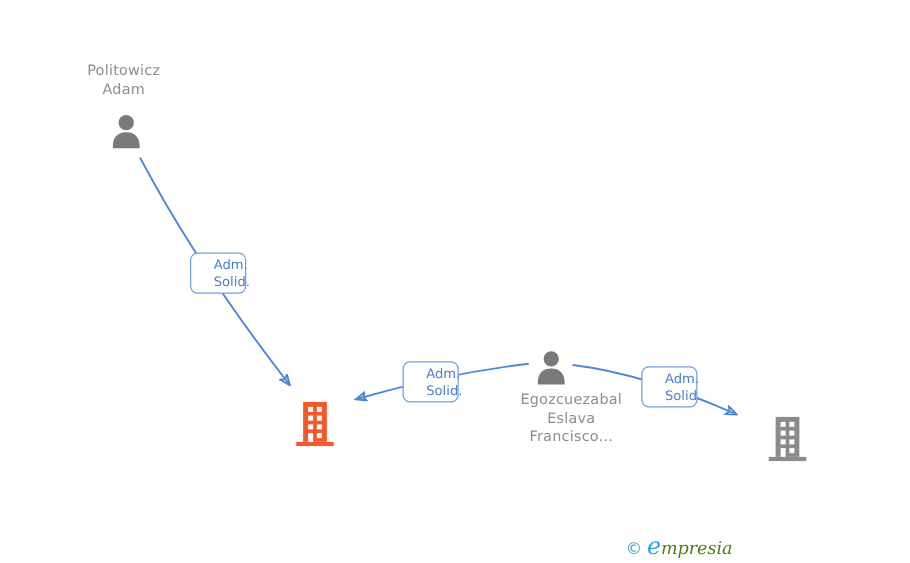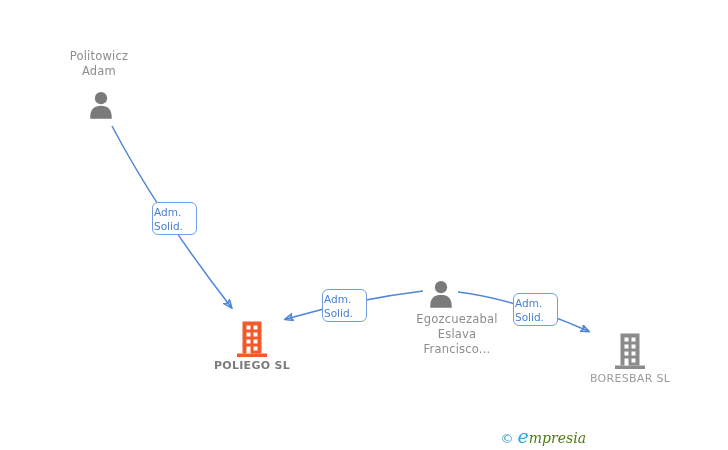--- a/index.html
+++ b/index.html
@@ -9,21 +9,21 @@
   .edges-layer{position:absolute;left:0;top:0;width:728px;height:450px;}
   .edges-layer path{fill:none;stroke:#4e86d8;stroke-width:1.5;}
   .abs{position:absolute;}
   .pre{white-space:pre-line;}
   .person-name{width:120px;text-align:center;font-size:11.5px;line-height:15px;
        color:#8d8d8d;letter-spacing:.2px;}
   .company-name{width:120px;text-align:center;letter-spacing:.3px;}
   .company-name.primary{font-size:11px;font-weight:bold;color:#7b7b7b;}
   .company-name.secondary{font-size:11px;font-weight:normal;color:#9c9c9c;}
   .edge-label{box-sizing:border-box;width:45px;height:33px;background:#ffffff;
-       border:1.5px solid #6f9fe0;border-radius:6px;padding:2px 2px 2px 1px;
+       border:1.5px solid #6f9fe0;border-radius:6px;padding:2px 2px 2px 18px;
        font-size:10.5px;line-height:14px;color:#4a7fd0;}
   .watermark{position:absolute;right:3px;bottom:3px;display:flex;align-items:baseline;}
   .wm-copy{color:#3f9ec2;font-size:13px;margin-right:4px;}
   .wm-brand{font-family:"DejaVu Serif","Liberation Serif",serif;font-style:italic;}
   .wm-e{color:#29a8df;font-size:19px;line-height:18px;}
   .wm-rest{color:#4d7c0f;font-size:14px;}
 </style>
 </head>
 <body>
 
@@ -61,21 +61,20 @@
       <rect x="10.5" y="4.5" width="4" height="4"></rect>
       <rect x="17.5" y="4.5" width="4" height="4"></rect>
       <rect x="10.5" y="11.5" width="4" height="4"></rect>
       <rect x="17.5" y="11.5" width="4" height="4"></rect>
       <rect x="10.5" y="18.5" width="4" height="4"></rect>
       <rect x="17.5" y="18.5" width="4" height="4"></rect>
       <rect x="17.5" y="25.5" width="4" height="4"></rect>
       <rect x="10.5" y="25.5" width="4" height="7"></rect>
     </g>
   </svg>
-  <div class="abs company-name primary" style="left:192px;top:359px;">POLIEGO SL</div>
 
   <svg class="abs" style="left:427px;top:280px;" width="28" height="30" viewBox="0 0 24 26">
     <g fill="#7a7a7a">
       <circle cx="12" cy="6.2" r="5.3"></circle>
       <path d="M12,12.8 c-5.7,0 -9.3,3.1 -9.3,9.8 V24 h18.6 v-1.4 c0,-6.7 -3.6,-9.8 -9.3,-9.8 z"></path>
     </g>
   </svg>
   <div class="abs person-name pre" style="left:397px;top:312px;">Egozcuezabal
 Eslava
 Francisco...</div>
@@ -95,20 +94,19 @@
       <rect x="10.5" y="4.5" width="4" height="4"></rect>
       <rect x="17.5" y="4.5" width="4" height="4"></rect>
       <rect x="10.5" y="11.5" width="4" height="4"></rect>
       <rect x="17.5" y="11.5" width="4" height="4"></rect>
       <rect x="10.5" y="18.5" width="4" height="4"></rect>
       <rect x="17.5" y="18.5" width="4" height="4"></rect>
       <rect x="17.5" y="25.5" width="4" height="4"></rect>
       <rect x="10.5" y="25.5" width="4" height="7"></rect>
     </g>
   </svg>
-  <div class="abs company-name secondary" style="left:570px;top:372px;">BORESBAR SL</div>
 
   <div class="watermark">
     <span class="wm-copy">©</span>
     <span class="wm-brand"><span class="wm-e">e</span><span class="wm-rest">mpresia</span></span>
   </div>
 
 </div>
 
 </body></html>

